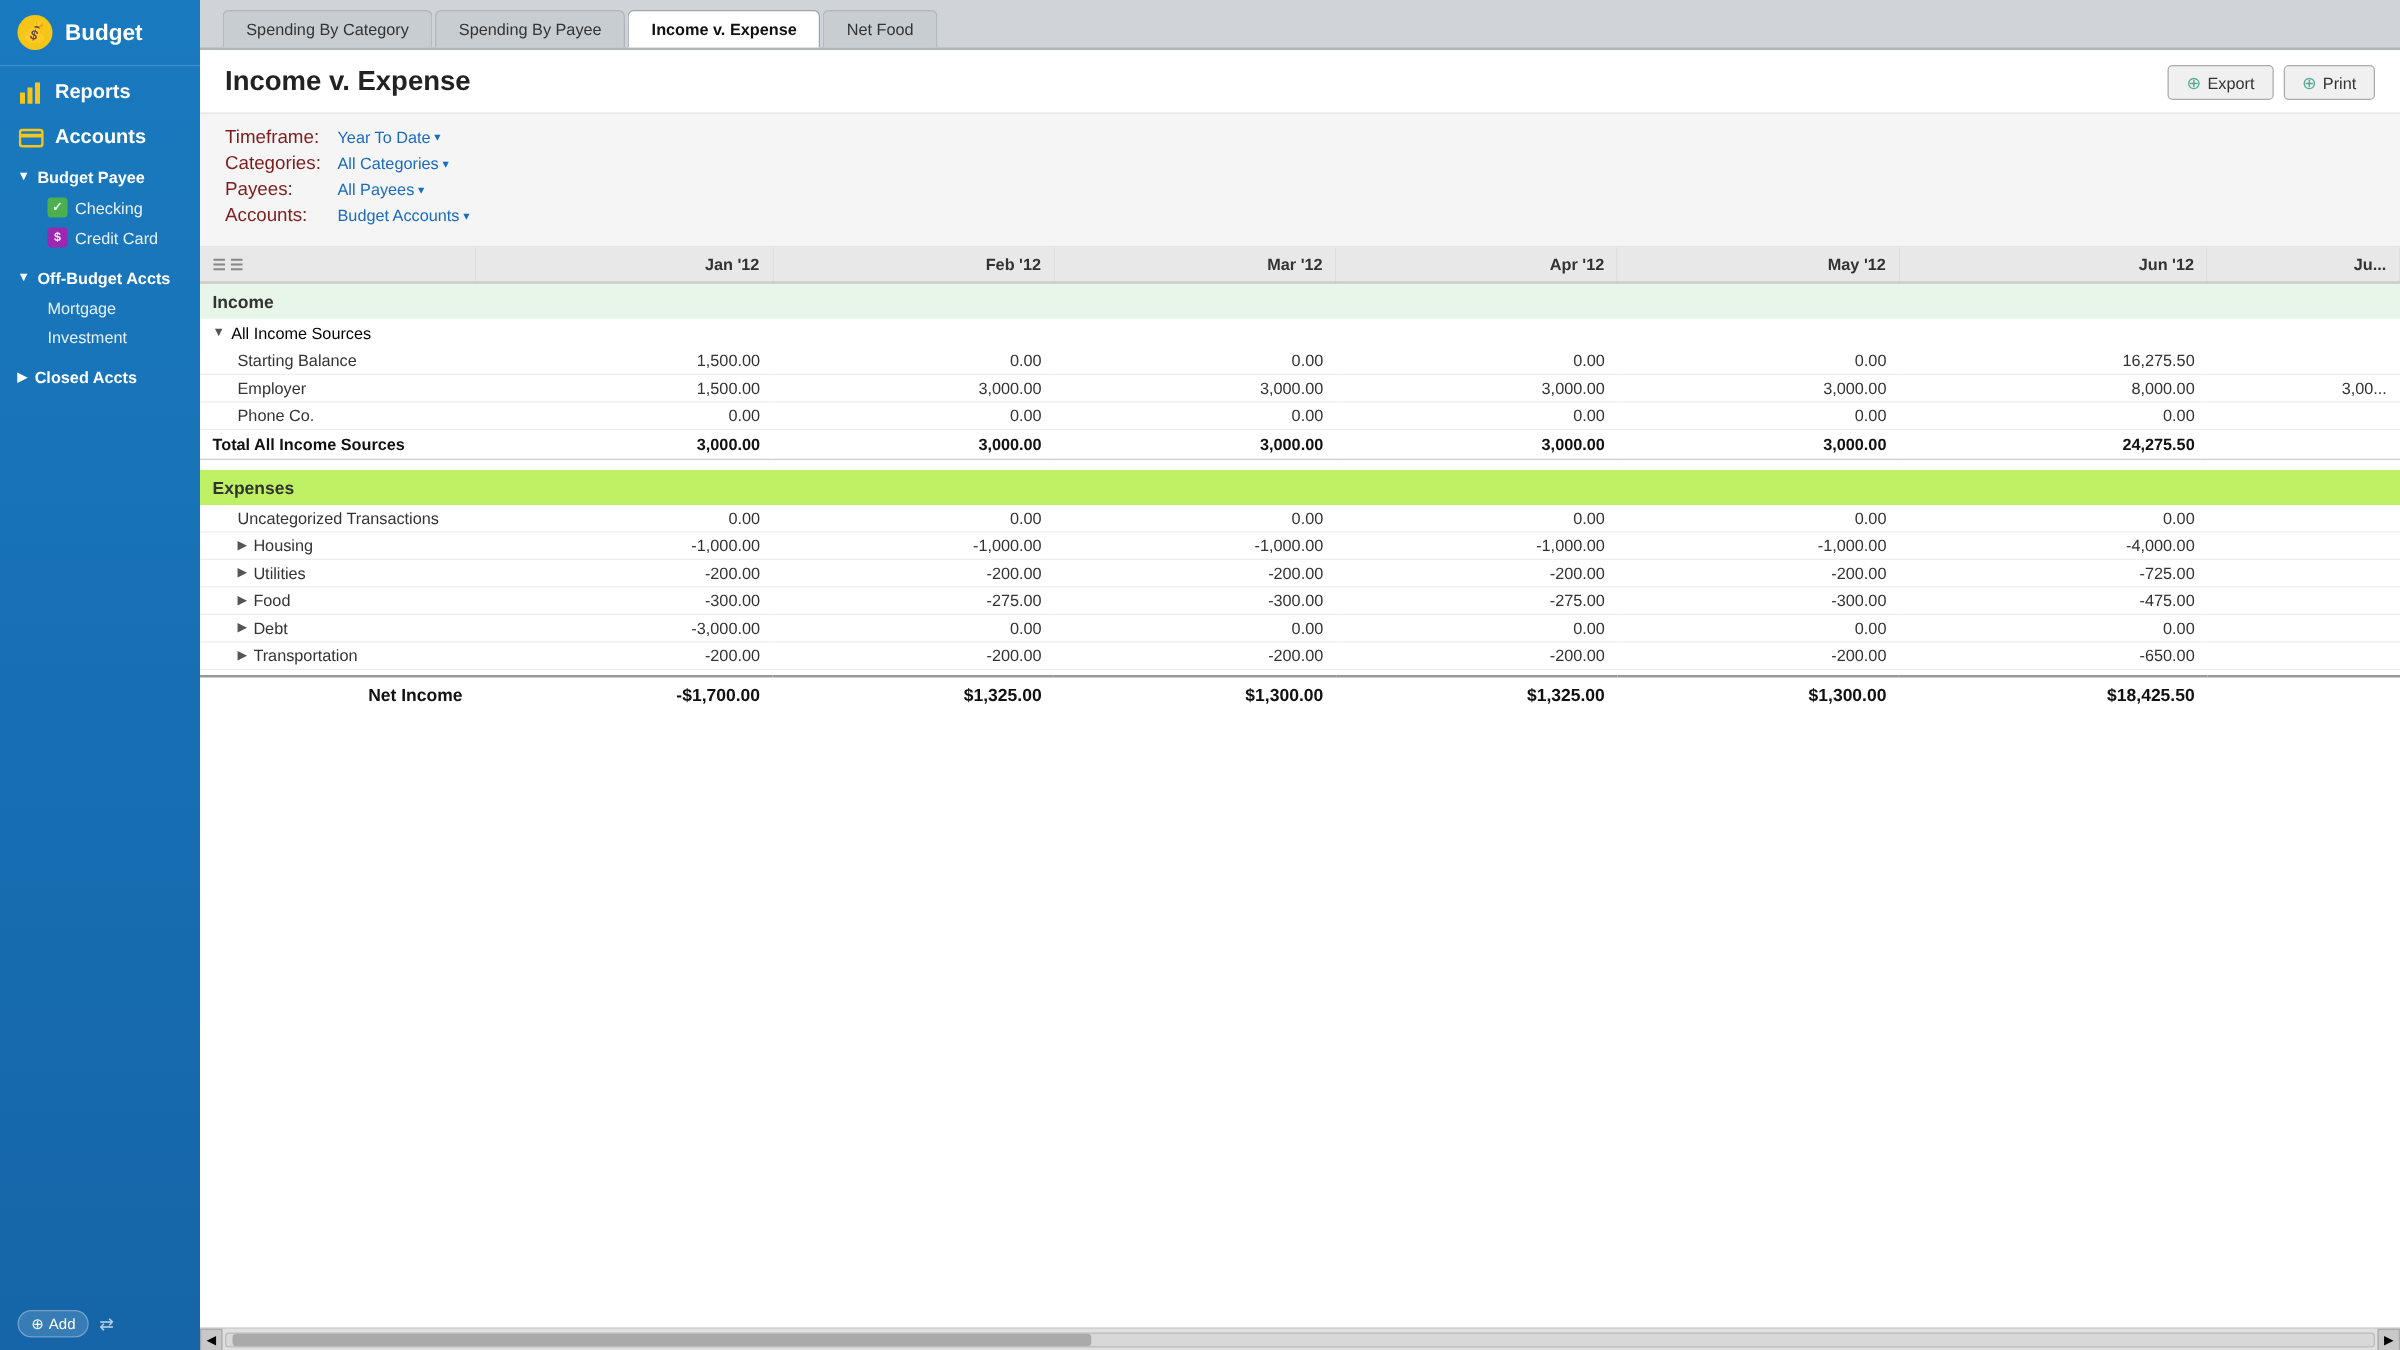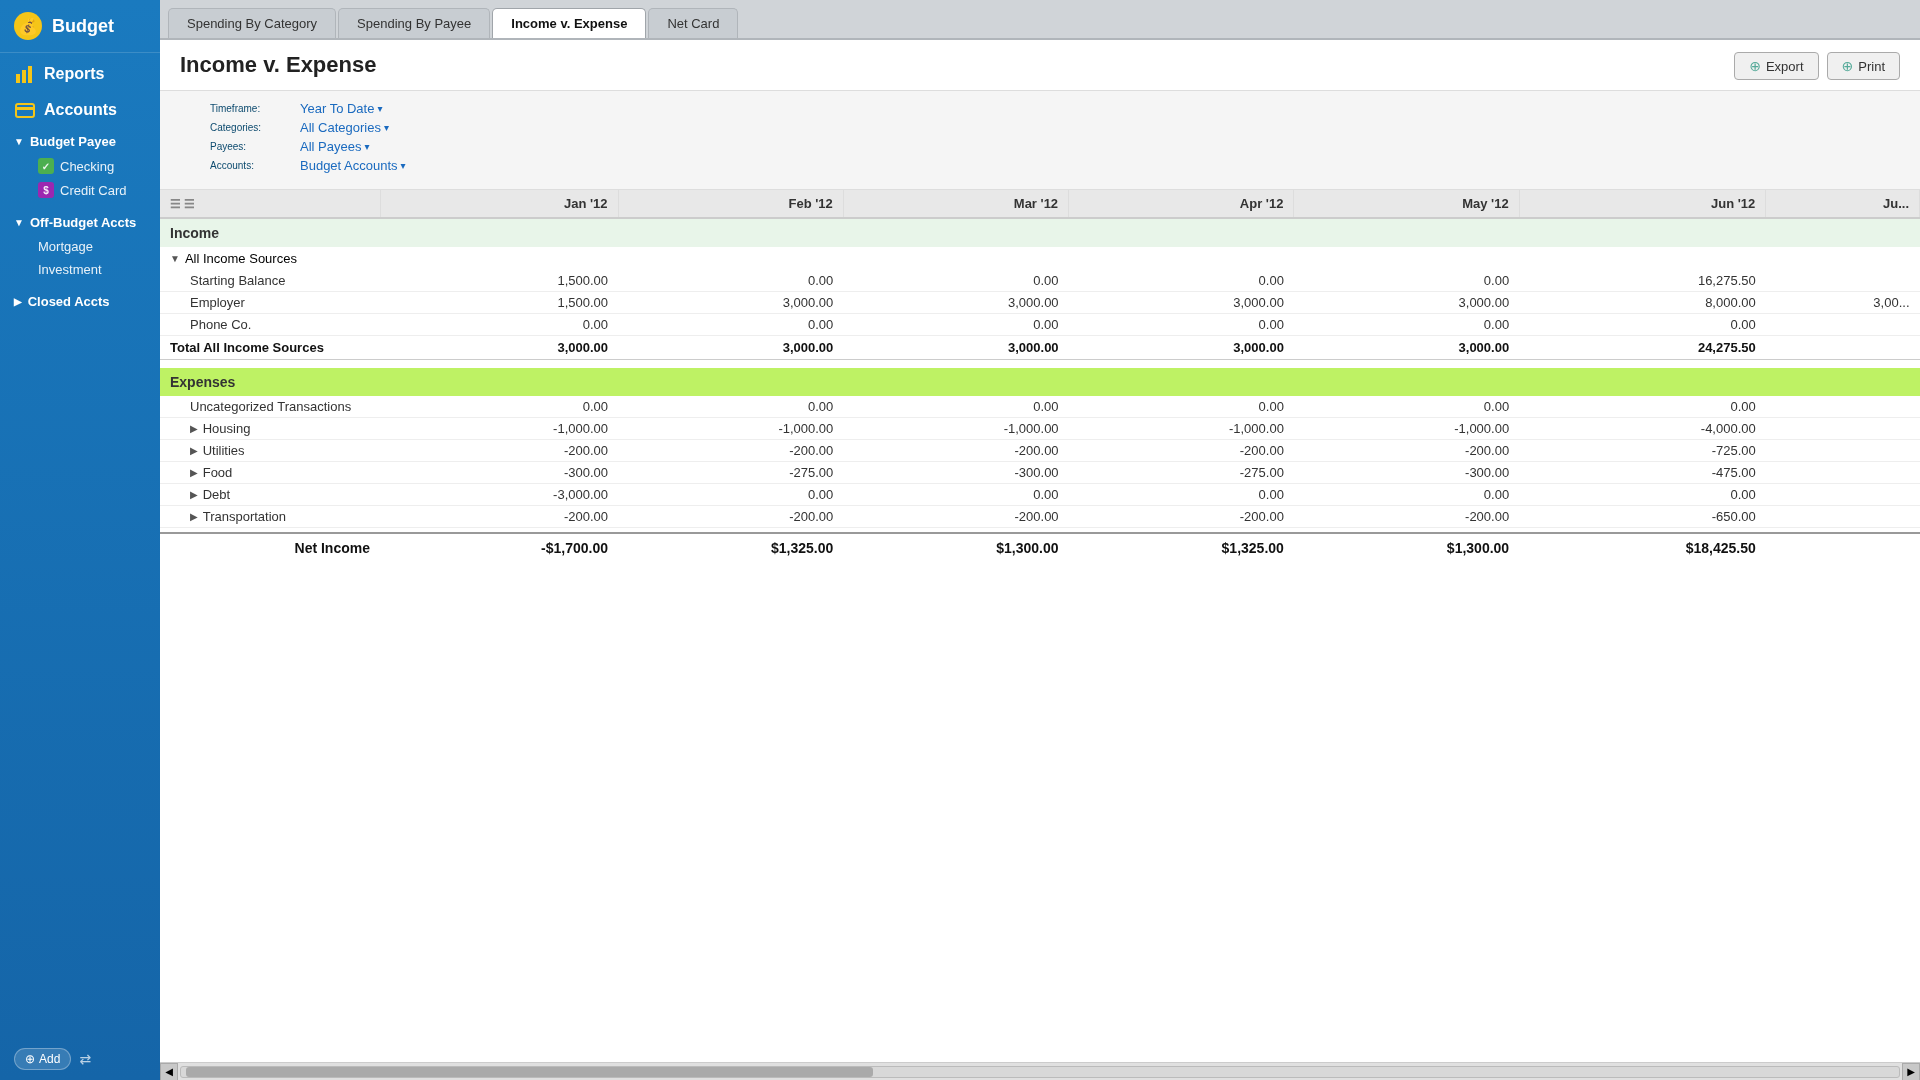--- a/index.html
+++ b/index.html
@@ -100,21 +100,21 @@
       flex: 1;
       display: flex;
       flex-direction: column;
       background: #d0d4d8;
       overflow: hidden;
     }
 
     
     #tab-bar {
       background: #d0d4d8;
-      padding: 8px 10px 0 8px;
+      padding: 8px 10px 0 18px;
       display: flex;
       gap: 2px;
       border-bottom: 2px solid #b0b5ba;
     }
     .tab {
       padding: 7px 18px;
       border: 1px solid #b0b5ba;
       border-bottom: none;
       border-radius: 5px 5px 0 0;
       background: #c8cdd2;
@@ -172,23 +172,22 @@
     #filter-area {
       padding: 10px 20px 12px 20px;
       background: #f5f5f5;
       border-bottom: 1px solid #ddd;
     }
     .filter-row {
       display: flex; align-items: center; gap: 0; margin-bottom: 4px;
     }
     .filter-label {
       width: 90px;
-      font-size: 10px;
-      color: #0c4a6e;
-      margin-left: 30px;
+      font-size: 15px;
+      color: #7f1d1d;
     }
     .filter-value {
       font-size: 13px;
       color: #1a6abf;
       cursor: pointer;
       display: flex; align-items: center; gap: 3px;
     }
     .filter-value .arrow { font-size: 10px; }
 
     
@@ -386,21 +385,21 @@
     <span class="transfer-icon">⇄</span>
   </div>
 </div>
 
 <div id="main">
 
   <div id="tab-bar">
     <div class="tab">Spending By Category</div>
     <div class="tab">Spending By Payee</div>
     <div class="tab active">Income v. Expense</div>
-    <div class="tab">Net Card</div>
+    <div class="tab">Net Food</div>
   </div>
 
   <div id="report-area">
 
     <div id="report-header">
       <h1 id="report-title">Income v. Expense</h1>
       <div class="header-actions">
         <button class="action-btn">
           <span class="btn-icon">⊕</span>
           <span>Export</span>

